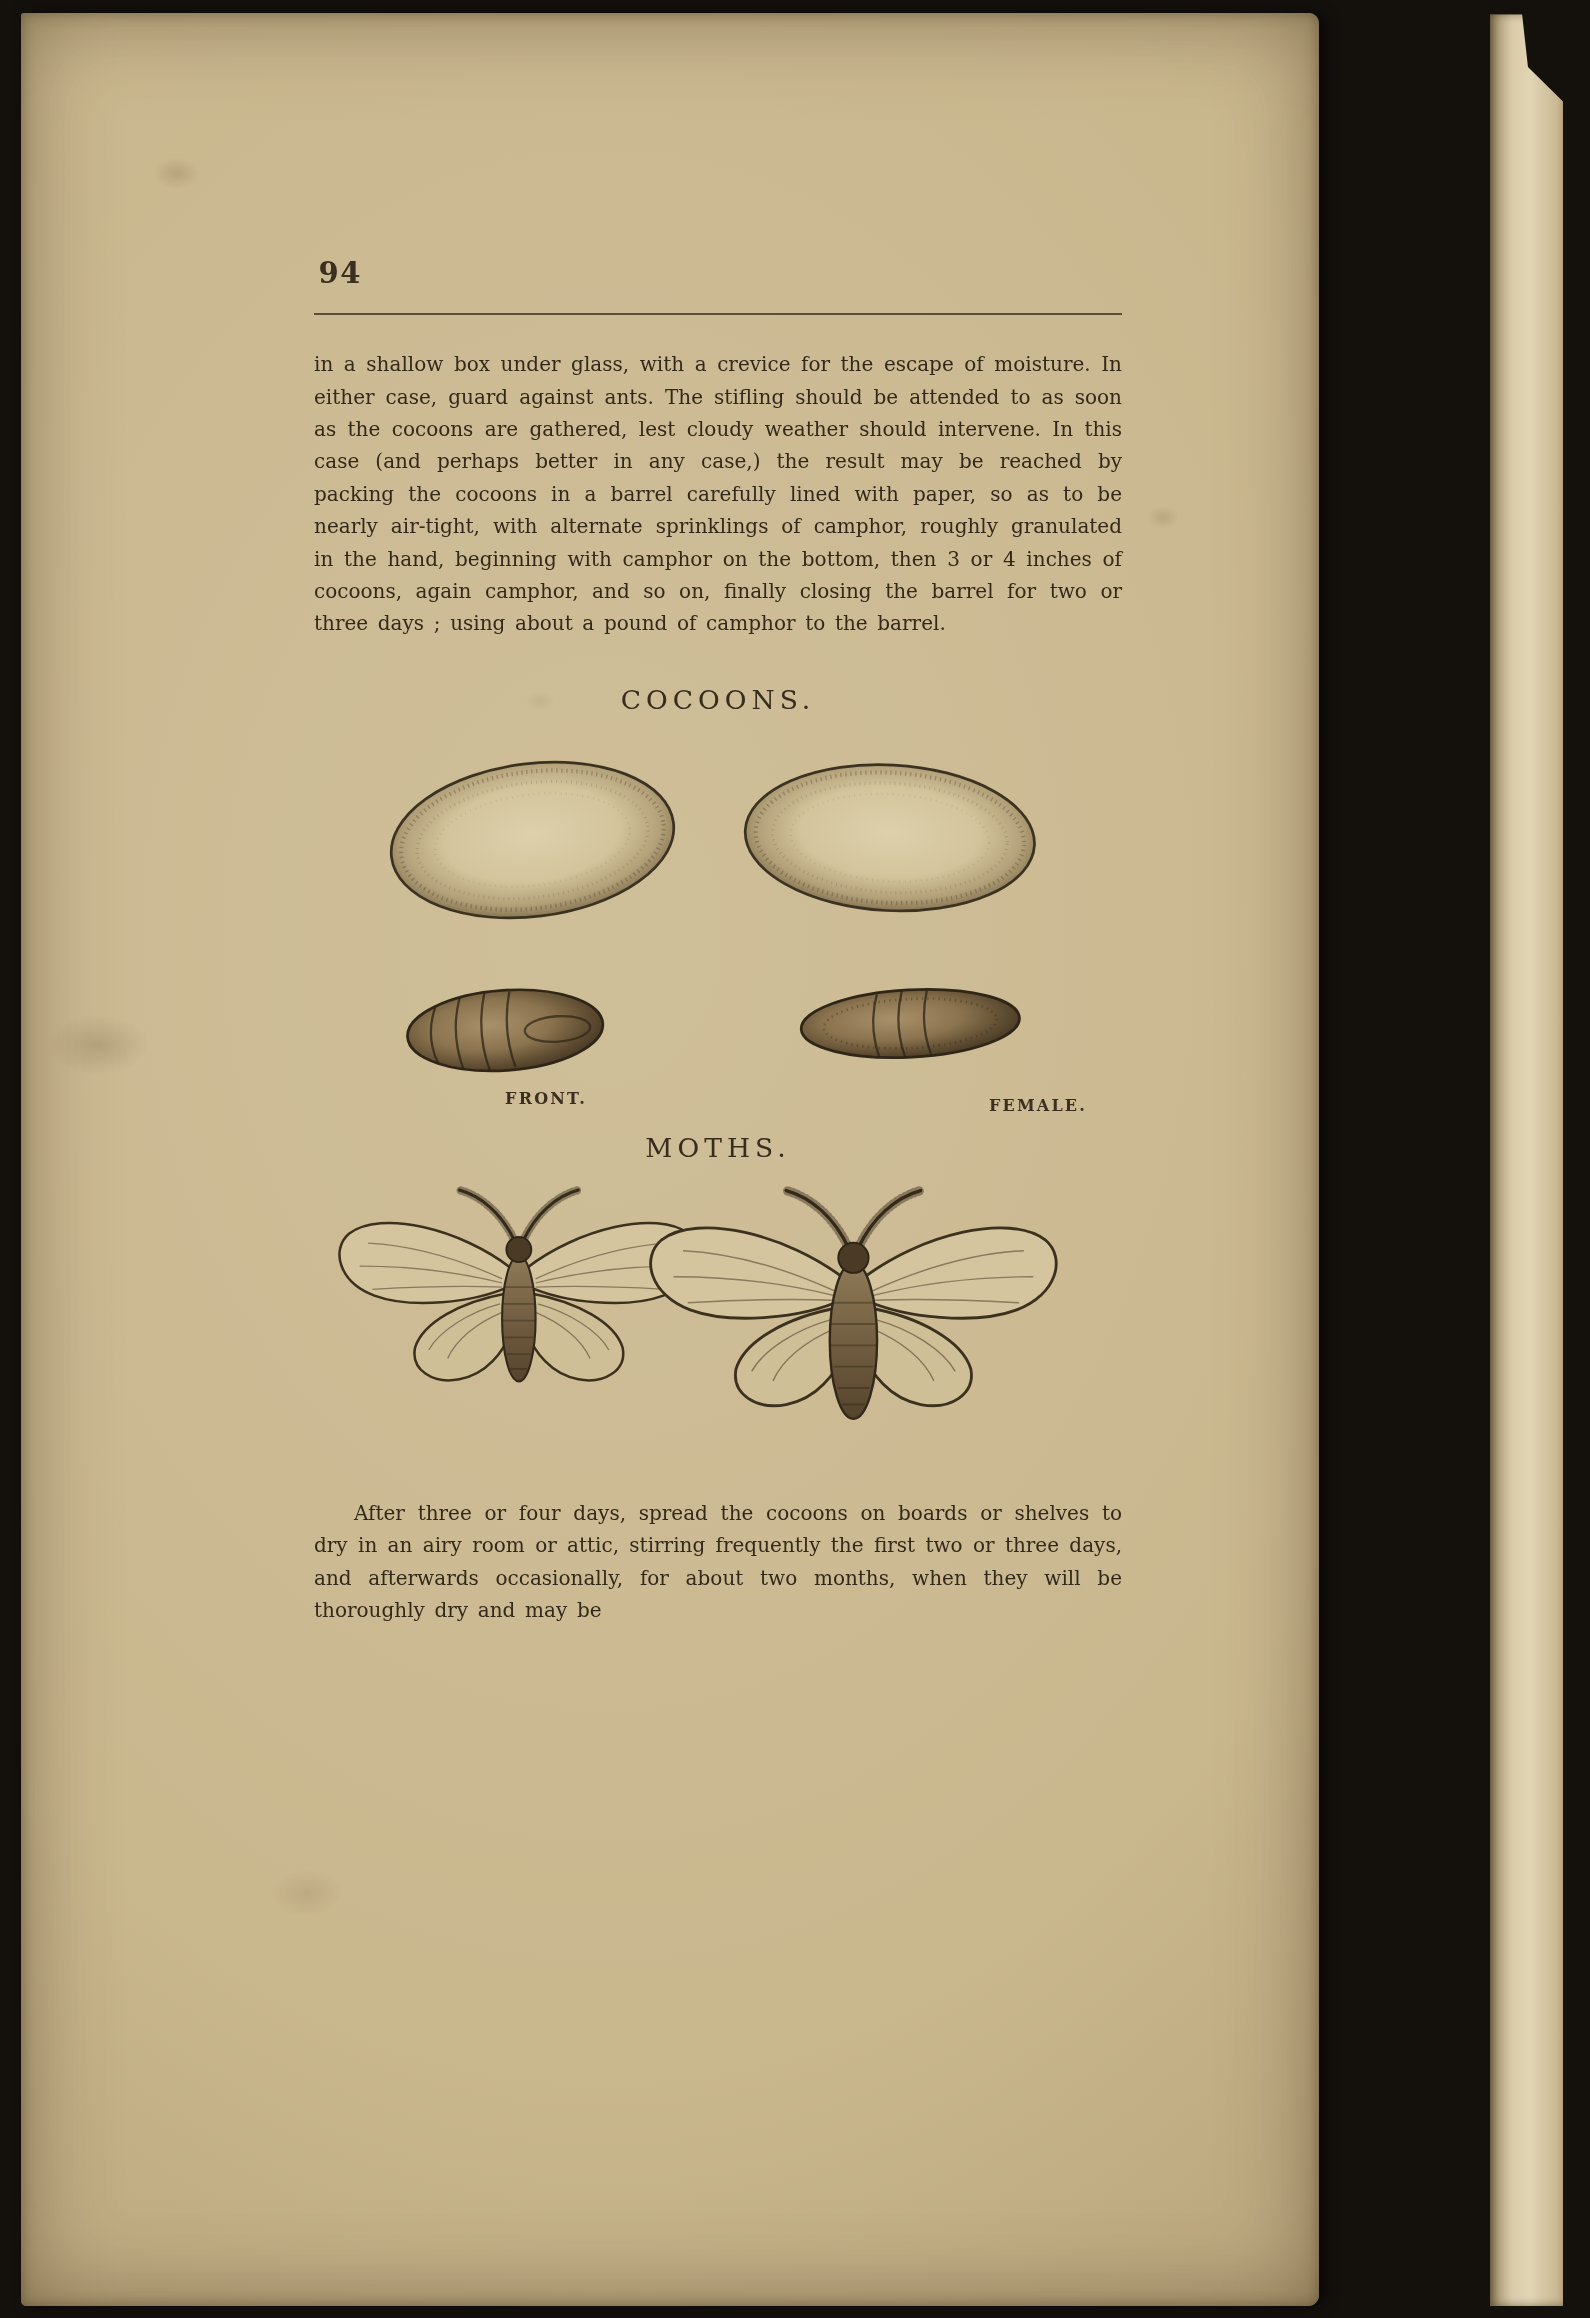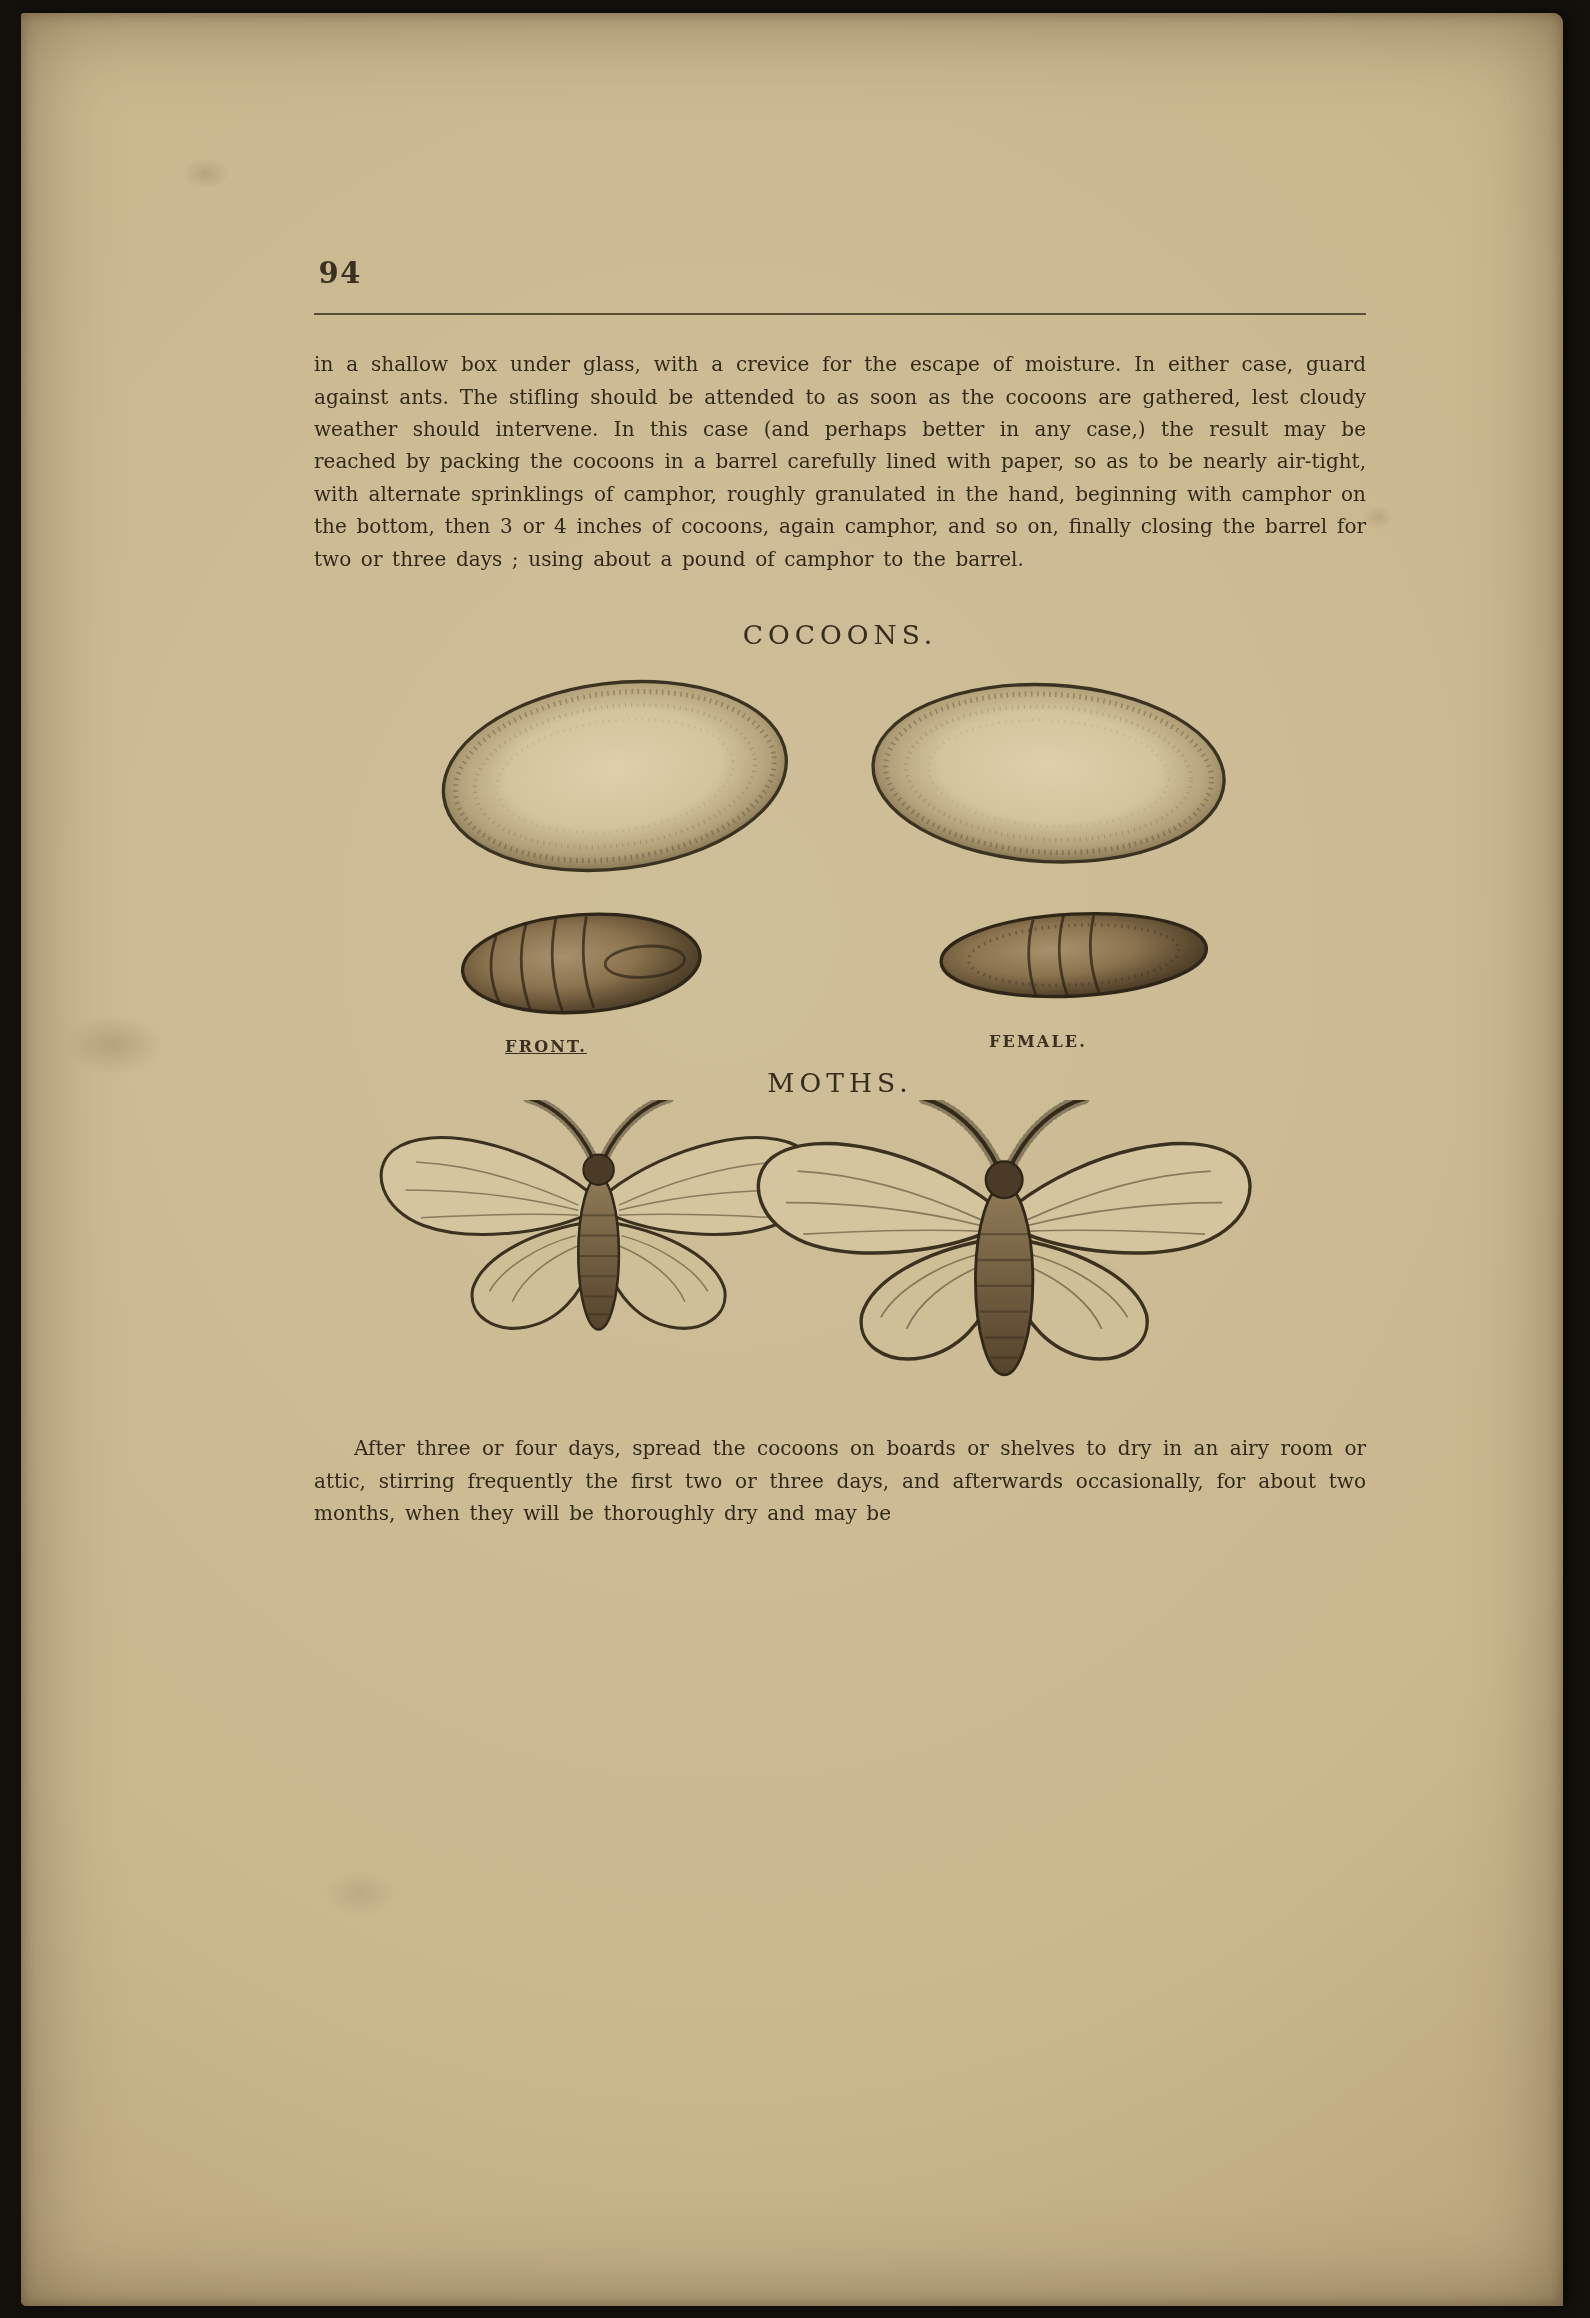--- a/index.html
+++ b/index.html
@@ -14,21 +14,21 @@
 
   
   .next-page-edge {
     position:absolute; left:1490px; top:14.4px; width:73px; height:2292px;
     background:linear-gradient(90deg,#9d8c67 0%,#d9cbaa 30%,#e2d5b4 55%,#c4b28b 100%);
     clip-path:polygon(0 0, 44% 0, 52% 2.3%, 100% 3.8%, 100% 100%, 0 100%);
     box-shadow:inset 3.3px 0 8.8px rgba(40,28,12,.5);
   }
 
   .page {
-    position:absolute; left:21px; top:13.3px; width:1542px; height:2293px;
+    position:absolute; left:21px; top:13.3px; width:1298px; height:2293px;
     background:radial-gradient(120% 90% at 45% 40%, #cfbf99 0%, #c9b78e 55%, #b7a37a 85%, #9c8761 100%);
     border-radius:3.3px 10px 11px 5.5px;
     box-shadow:inset 0 0 88px rgba(74,56,30,.5), inset 0 0 13.3px rgba(60,42,20,.45), 5.5px 0 13.3px rgba(0,0,0,.6);
   }
   .page::before {
     content:""; position:absolute; inset:0; border-radius:inherit; pointer-events:none;
     background:
       radial-gradient(33px 22px at 12% 7%, rgba(92,70,40,.18), transparent 70%),
       radial-gradient(22px 16.6px at 88% 22%, rgba(92,70,40,.15), transparent 70%),
       radial-gradient(50px 33px at 22% 82%, rgba(92,70,40,.12), transparent 70%),
@@ -148,21 +148,21 @@
             <ellipse cx="115" cy="5" rx="72" ry="28" fill="none" stroke="#2e2416" stroke-width="5" opacity=".7"></ellipse>
           </g>
           <g transform="translate(1310,105) rotate(-3)">
             <ellipse rx="240" ry="74" fill="url(#chrG)" stroke="#302617" stroke-width="6"></ellipse>
             <path class="seg" d="M -70,-68 q -22,68 -2,138"></path>
             <path class="seg" d="M -15,-72 q -22,72 0,146"></path>
             <path class="seg" d="M 40,-70 q -20,70 2,140"></path>
             <ellipse rx="190" ry="54" fill="none" stroke="#2e2416" stroke-width="6" stroke-dasharray="3 9" opacity=".35"></ellipse>
           </g>
         </svg>
-        <span class="fig-caption" style="left:232px; top:140px;text-decoration:underline;">FRONT.</span>
+        <span class="fig-caption" style="left:232px; top:128px;">FRONT.</span>
         <span class="fig-caption" style="left:724px; top:135px;">FEMALE.</span>
       </figure>
 
       <h2 class="fig-title tight" style="margin-top:4.4px;">MOTHS.</h2>
 
 
       <figure class="fig-moths">
         <svg viewBox="0 0 1775 560">
           <defs>
             <linearGradient id="bodyGrad" x1="0" y1="0" x2="0" y2="1">

